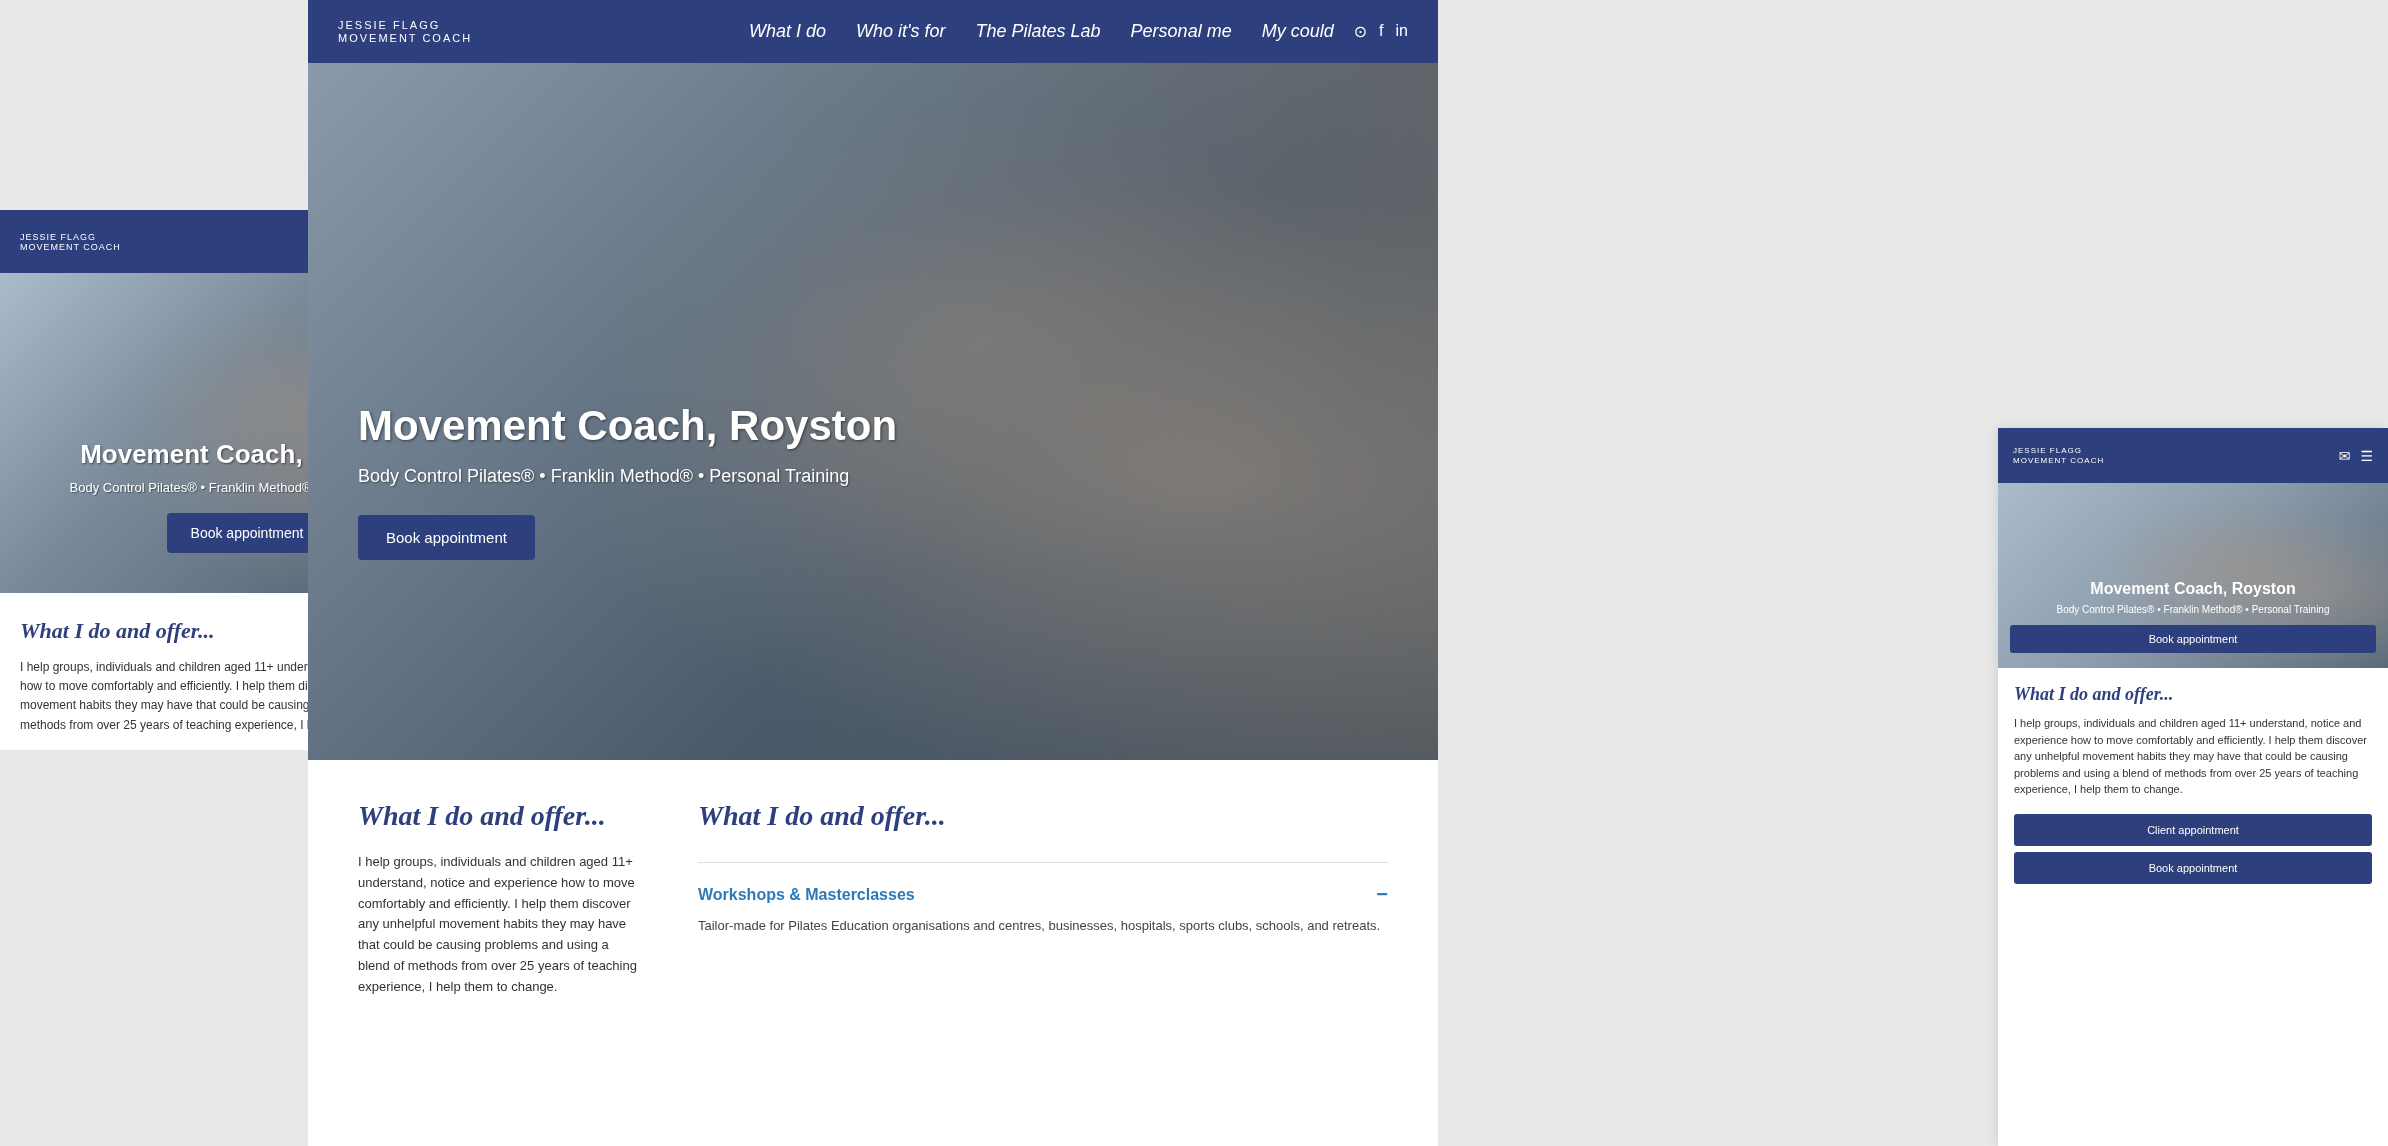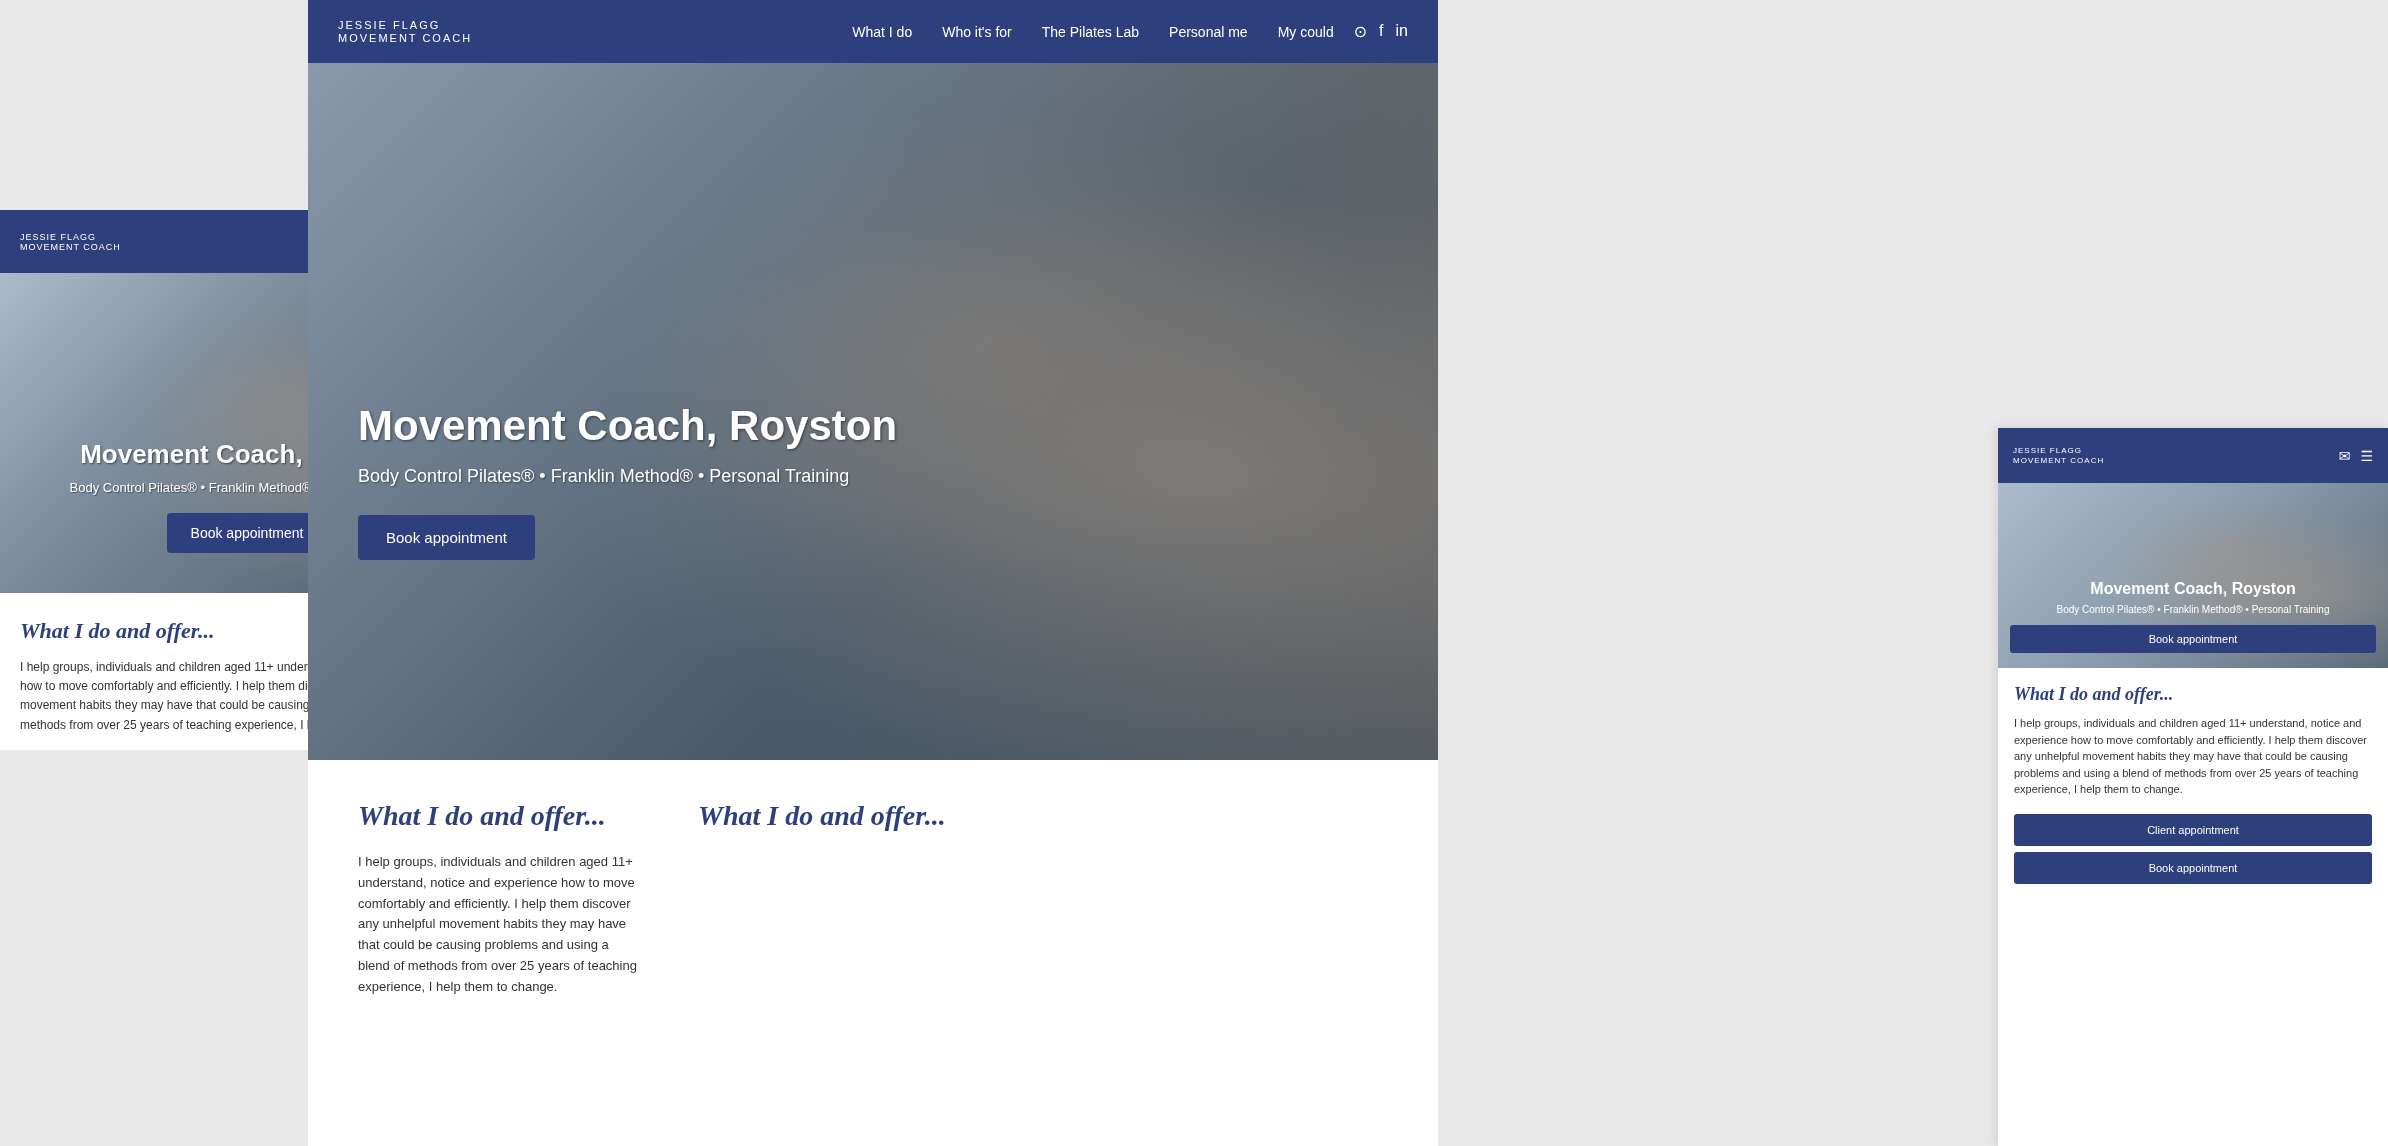--- a/index.html
+++ b/index.html
@@ -30,21 +30,21 @@
       color: #fff;
       font-size: 18px;
       font-weight: bold;
       font-style: italic;
       letter-spacing: 1px;
       margin-right: auto;
       line-height: 1.1;
     }
     .desktop-nav .logo span { display: block; font-size: 11px; font-weight: normal; font-style: normal; letter-spacing: 2px; text-transform: uppercase; }
     .desktop-nav .nav-links { display: flex; gap: 30px; align-items: center; }
-    .desktop-nav .nav-links a { color: #fff; text-decoration: none; font-size: 14px; }
+    .desktop-nav .nav-links a { color: #fff; text-decoration: none; font-size: 18px; font-style: italic; }
     .desktop-nav .social-icons { display: flex; gap: 12px; margin-left: 20px; }
     .desktop-nav .social-icons .icon { color: #fff; font-size: 16px; cursor: pointer; }
 
     .desktop-hero {
       position: absolute;
       top: 63px; left: 0; right: 0;
       height: 697px;
       background: linear-gradient(rgba(0,0,0,0.35), rgba(0,0,0,0.25));
       background-color: #5a6a7a;
       overflow: hidden;
@@ -396,20 +396,27 @@
   </div>
 </div>
 
 <div class="desktop-section">
   <div class="section-left">
     <h2>What I do and offer...</h2>
     <p>I help groups, individuals and children aged 11+ understand, notice and experience how to move comfortably and efficiently. I help them discover any unhelpful movement habits they may have that could be causing problems and using a blend of methods from over 25 years of teaching experience, I help them to change.</p>
   </div>
   <div class="section-right">
     <h2>What I do and offer...</h2>
+    <div class="workshop-item">
+      <div class="workshop-header">
+        <span class="workshop-title">Workshops &amp; Masterclasses</span>
+        <span class="workshop-minus">−</span>
+      </div>
+      <p class="workshop-desc">Tailor-made for Pilates Education organisations and centres, businesses, hospitals, sports clubs, schools, and retreats.</p>
+    </div>
   </div>
 </div>
 
 <div class="mobile-right">
   <div class="mobile-right-nav">
     <div class="logo">
       <span>Jessie Flagg</span>
       <span>Movement Coach</span>
     </div>
     <div class="icons">

